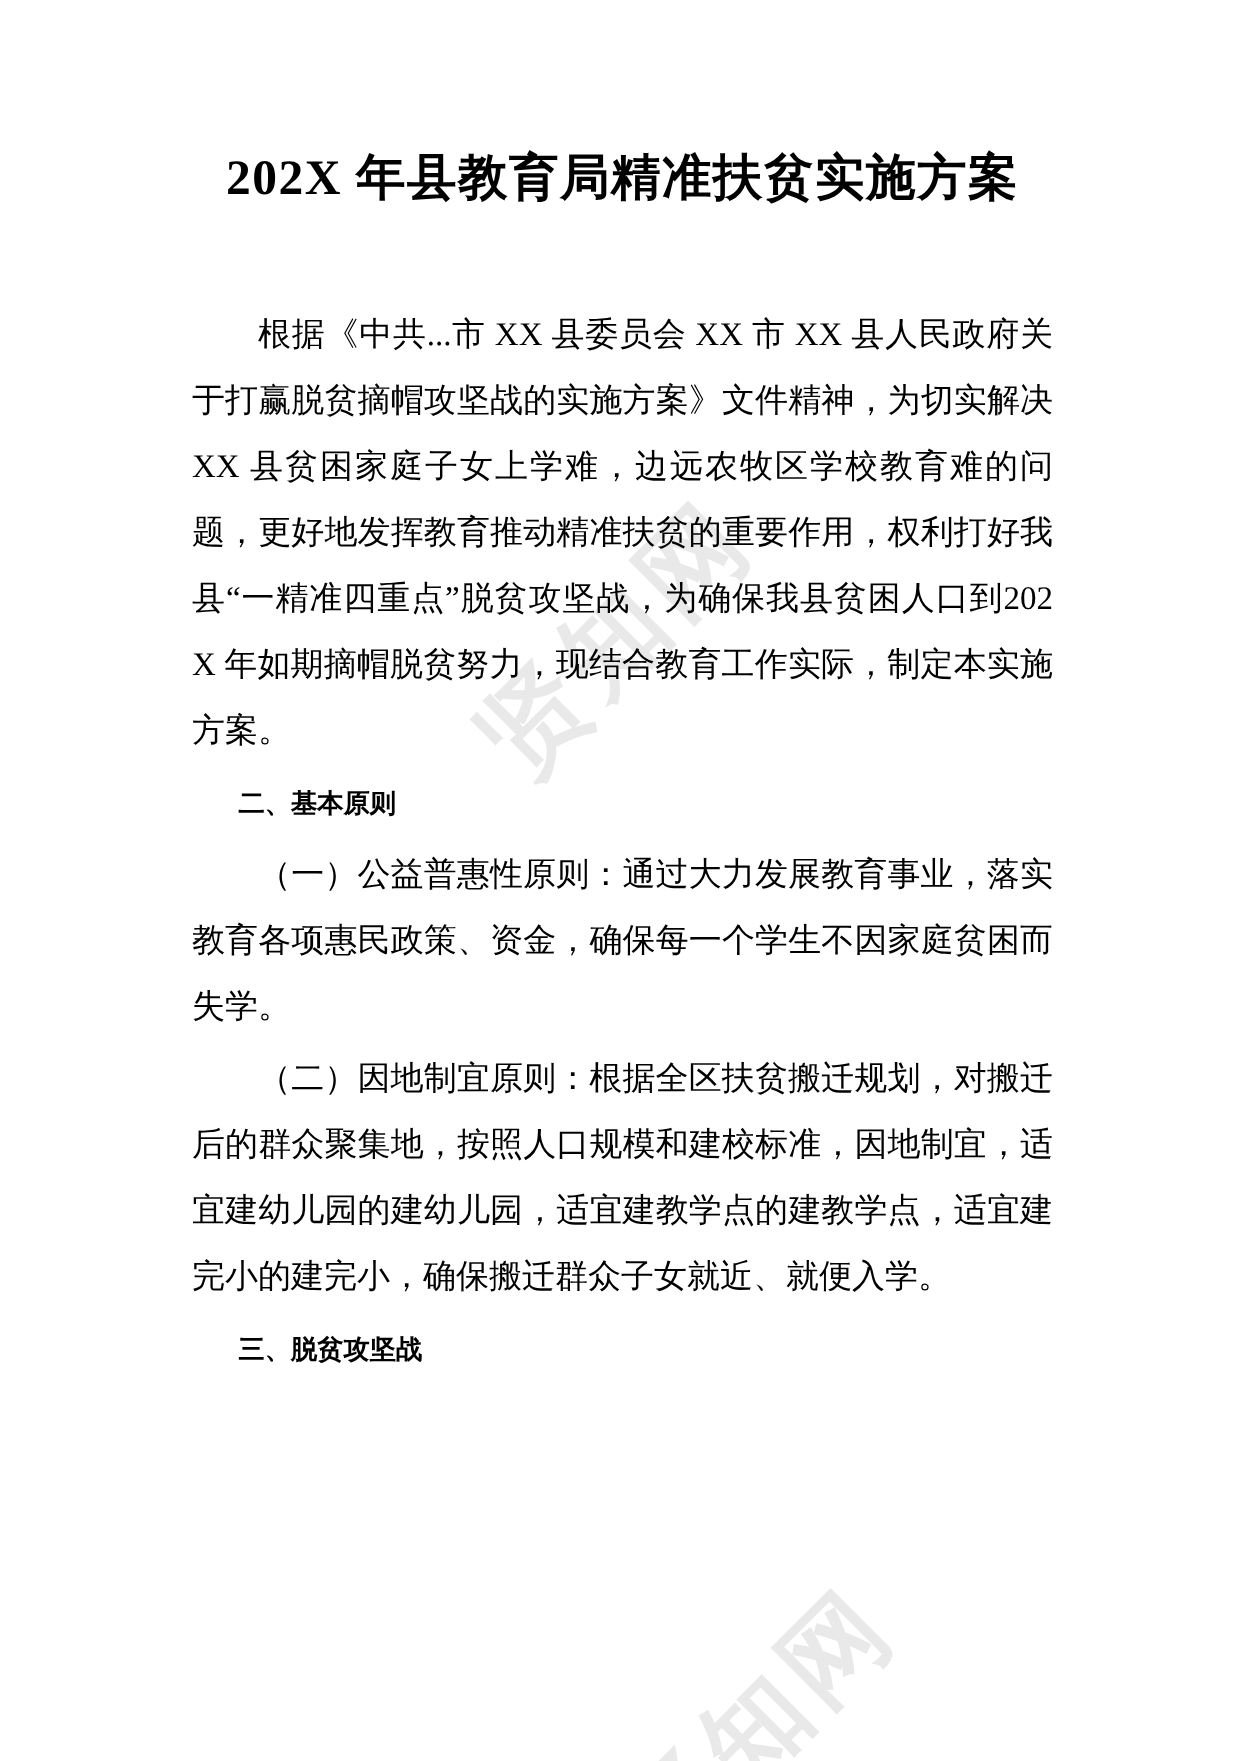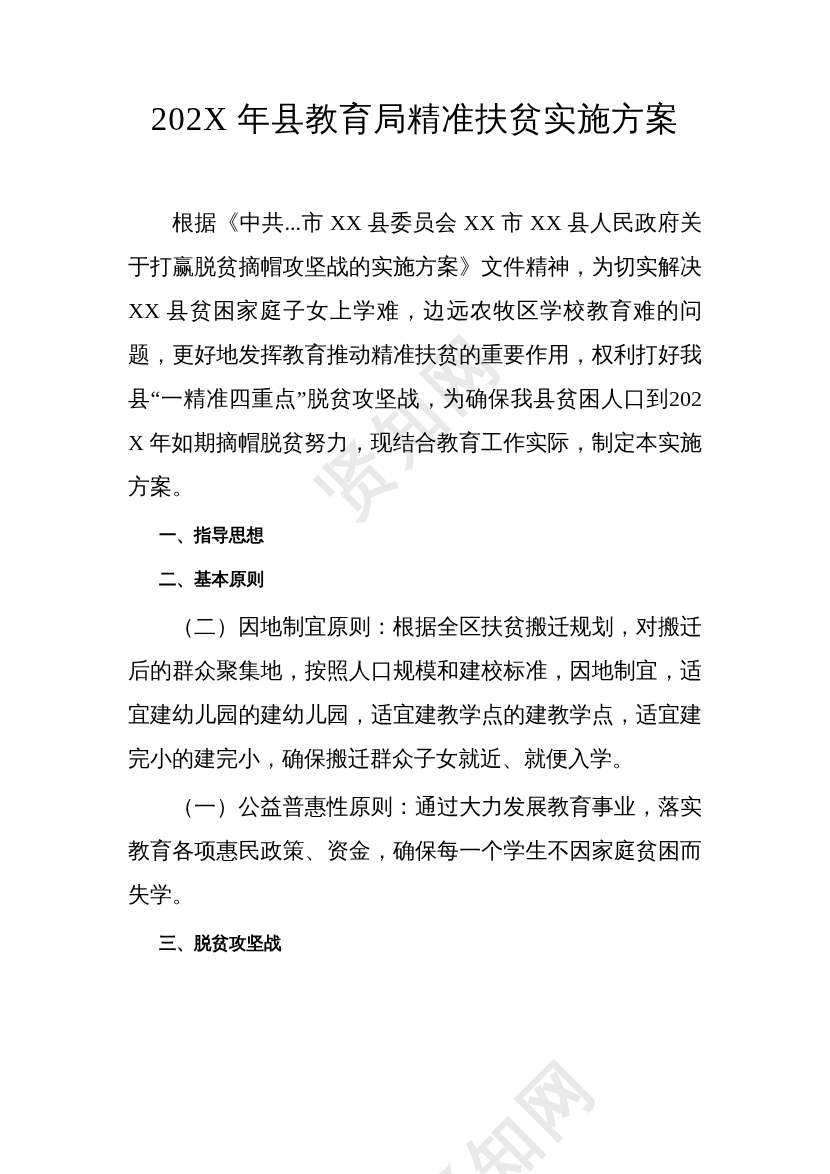--- a/index.html
+++ b/index.html
@@ -41,21 +41,21 @@
     top: 1105px;
   }
   .content {
     position: absolute;
     left: 124px;
     top: 98px;
     width: 582px;
   }
   .doc-title {
     font-size: 33px;
-    font-weight: normal;
+    font-weight: bold;
     text-align: center;
     letter-spacing: 1px;
     margin: 0 0 60px 0;
     line-height: 1.3;
   }
   .para {
     font-size: 22px;
     line-height: 44px;
     text-align: justify;
     text-indent: 2em;
@@ -78,26 +78,25 @@
   <div class="watermark wm-center">贤知网</div>
 
   <div class="watermark wm-bottom">贤知网</div>
 
   <div class="content">
 
     <h1 class="doc-title">202X 年县教育局精准扶贫实施方案</h1>
 
     <p class="para">根据《中共...市 XX 县委员会 XX 市 XX 县人民政府关于打赢脱贫摘帽攻坚战的实施方案》文件精神，为切实解决 XX 县贫困家庭子女上学难，边远农牧区学校教育难的问题，更好地发挥教育推动精准扶贫的重要作用，权利打好我县“一精准四重点”脱贫攻坚战，为确保我县贫困人口到202X 年如期摘帽脱贫努力，现结合教育工作实际，制定本实施方案。</p>
 
-    <p class="heading">一、指导思想</p>
 
 
     <p class="heading">二、基本原则</p>
 
+    <p class="para">（一）公益普惠性原则：通过大力发展教育事业，落实教育各项惠民政策、资金，确保每一个学生不因家庭贫困而失学。</p>
+
     <p class="para">（二）因地制宜原则：根据全区扶贫搬迁规划，对搬迁后的群众聚集地，按照人口规模和建校标准，因地制宜，适宜建幼儿园的建幼儿园，适宜建教学点的建教学点，适宜建完小的建完小，确保搬迁群众子女就近、就便入学。</p>
-
-    <p class="para">（一）公益普惠性原则：通过大力发展教育事业，落实教育各项惠民政策、资金，确保每一个学生不因家庭贫困而失学。</p>
 
     <p class="heading">三、脱贫攻坚战</p>
 
   </div>
 
 </div>
 
 </body></html>

